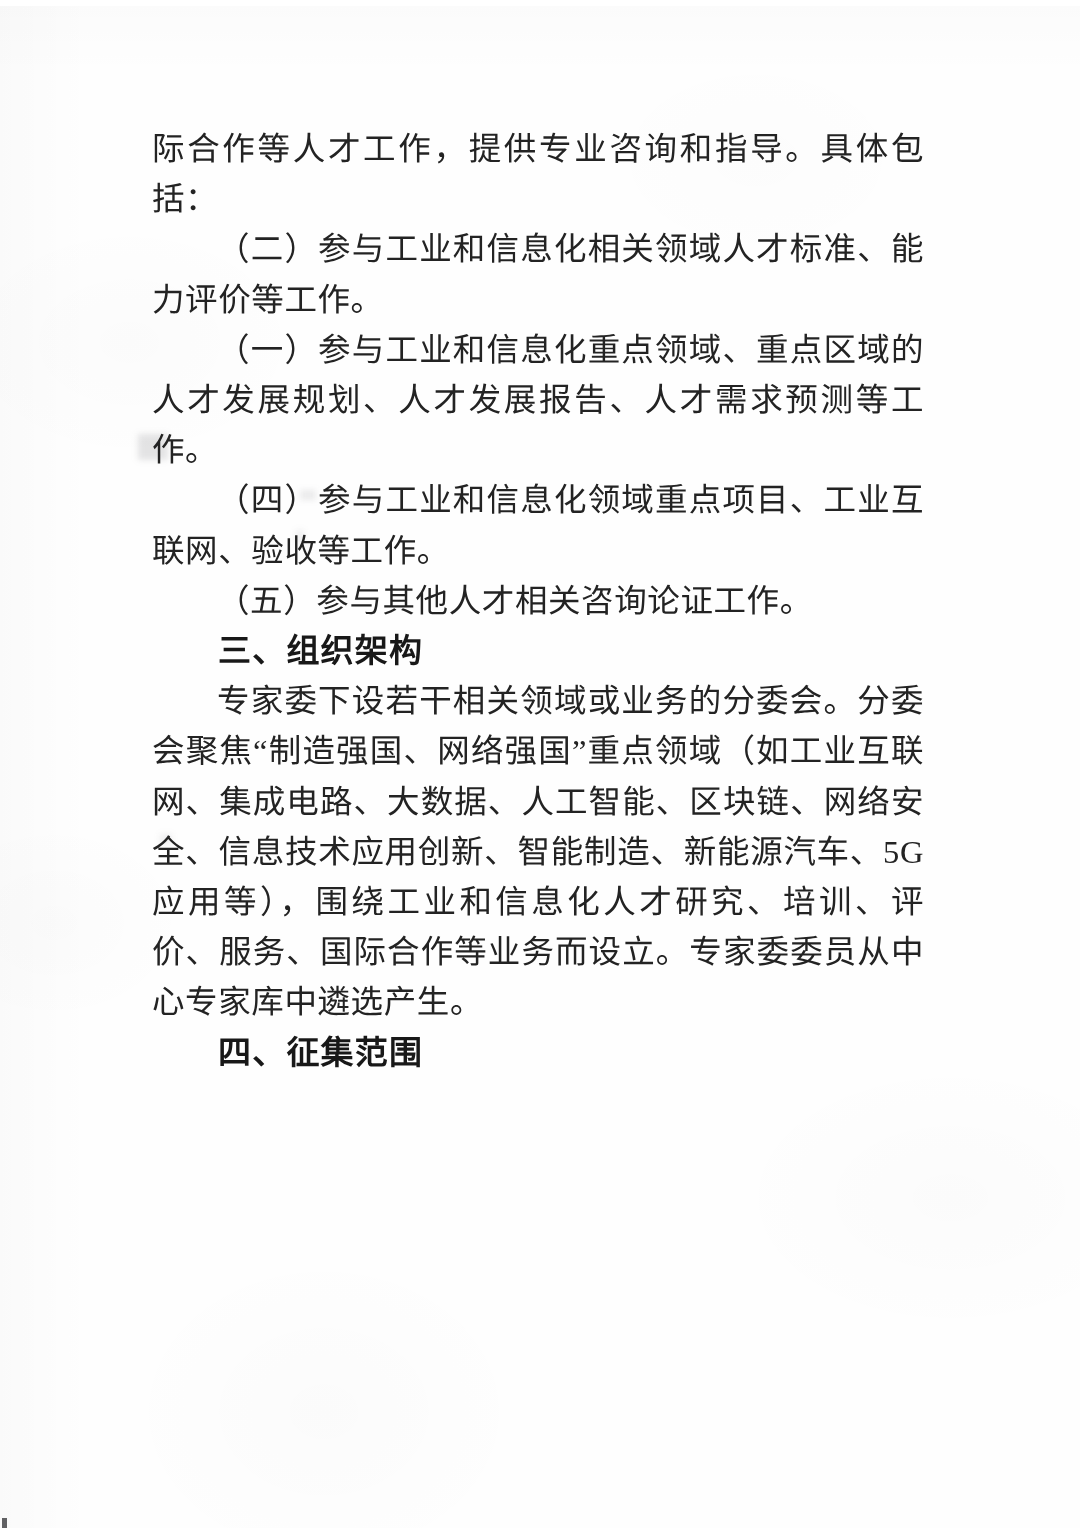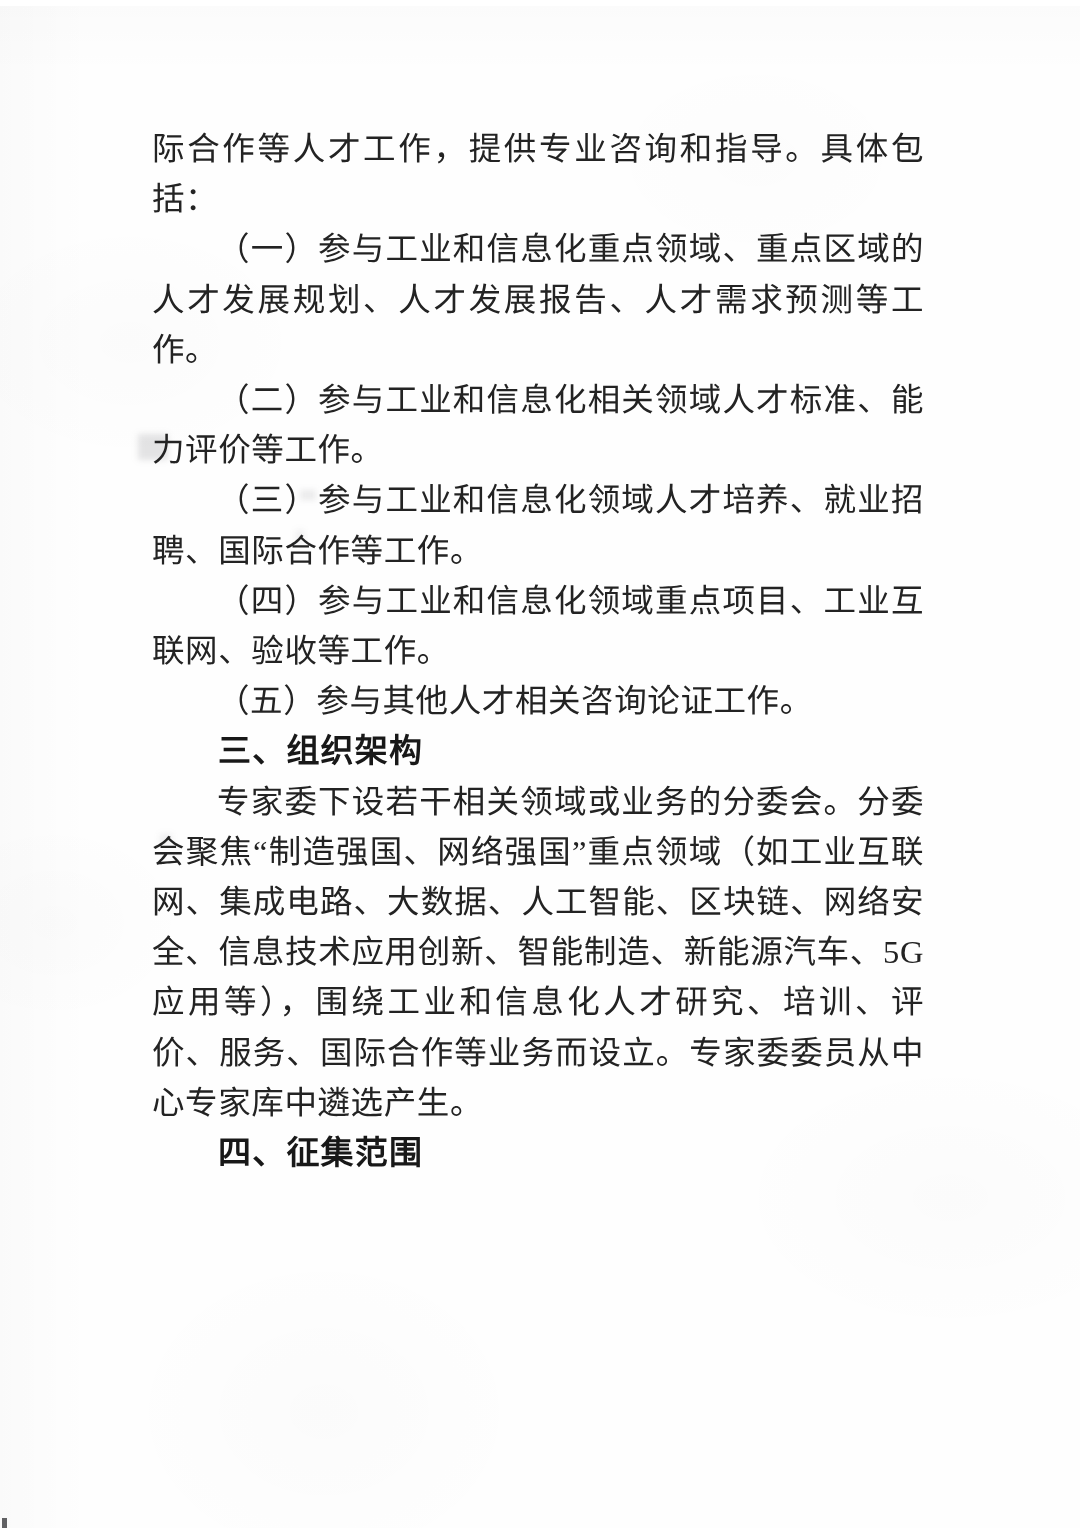--- a/index.html
+++ b/index.html
@@ -110,23 +110,22 @@
 
   <div class="smudge" style="left:138px; top:428px; width:30px; height:26px;"></div>
   <div class="smudge" style="left:300px; top:484px; width:16px; height:10px; background:rgba(90,90,95,0.12);"></div>
   <div class="smudge" style="left:296px; top:524px; width:8px; height:14px; background:rgba(90,90,95,0.10);"></div>
   <div class="smudge" style="left:160px; top:828px; width:12px; height:10px; background:rgba(90,90,95,0.10);"></div>
 
   <div class="text-column">
 
     <p class="para cont">际合作等人才工作，提供专业咨询和指导。具体包括：</p>
 
+    <p class="para indent">（二）参与工业和信息化相关领域人才标准、能力评价等工作。</p>
     <p class="para indent">（一）参与工业和信息化重点领域、重点区域的人才发展规划、人才发展报告、人才需求预测等工作。</p>
-    <p class="para indent">（二）参与工业和信息化相关领域人才标准、能力评价等工作。</p>
-    <p class="para indent">（三）参与工业和信息化领域人才培养、就业招聘、国际合作等工作。</p>
     <p class="para indent">（四）参与工业和信息化领域重点项目、工业互联网、验收等工作。</p>
     <p class="para indent">（五）参与其他人才相关咨询论证工作。</p>
 
     <h2 class="heading">三、组织架构</h2>
     <p class="para indent">专家委下设若干相关领域或业务的分委会。分委会聚焦“制造强国、网络强国”重点领域（如工业互联网、集成电路、大数据、人工智能、区块链、网络安全、信息技术应用创新、智能制造、新能源汽车、5G 应用等），围绕工业和信息化人才研究、培训、评价、服务、国际合作等业务而设立。专家委委员从中心专家库中遴选产生。</p>
 
     <h2 class="heading">四、征集范围</h2>
 
   </div>
 

